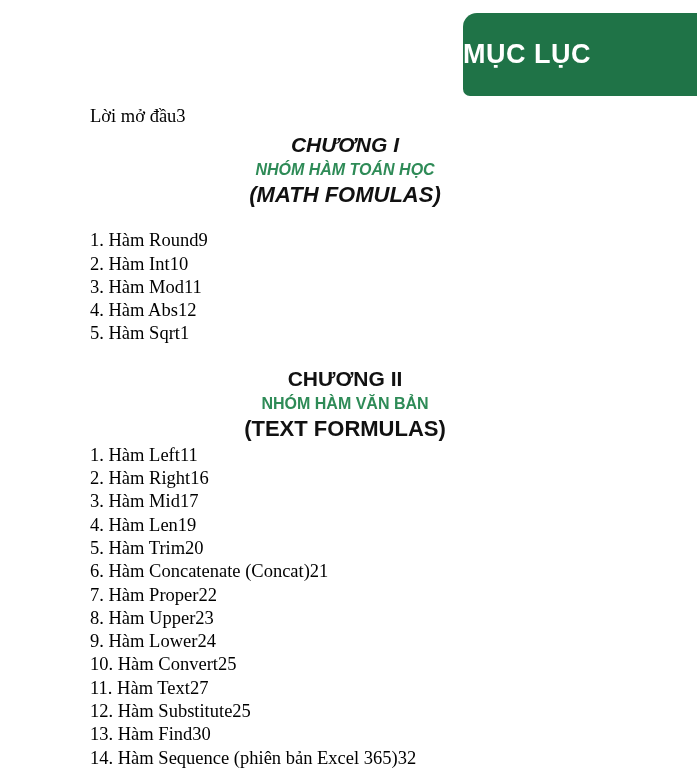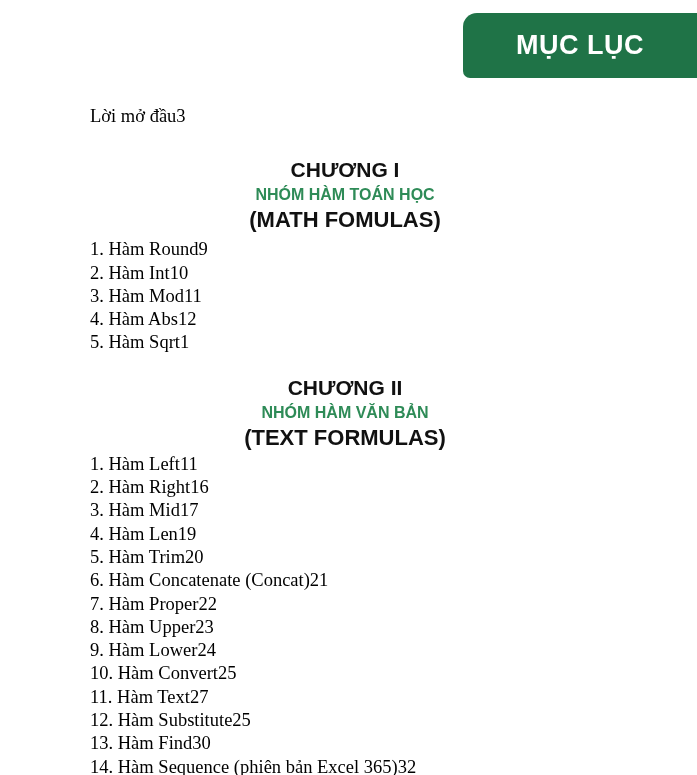--- a/index.html
+++ b/index.html
@@ -10,24 +10,24 @@
   .page{
     position:relative;
     width:697px;height:775px;
     background:#ffffff;
     overflow:hidden;
     font-family:"Liberation Serif","DejaVu Serif",serif;
     color:#000;
   }
   .banner{
     position:absolute;
-    top:13px;left:463px;right:0;height:65px;
+    top:13px;left:463px;right:0;height:83px;
     background:var(--banner-green);
     border-radius:14px 0 0 7px;
-    display:flex;align-items:center;justify-content:center;
+    display:flex;align-items:center;
   }
   .banner-title{
     color:#ffffff;
     font-family:"Liberation Sans","DejaVu Sans",sans-serif;
     font-weight:bold;
     font-size:27px;
     letter-spacing:0.5px;
     white-space:nowrap;
   }
   .content{
@@ -44,27 +44,27 @@
     white-space:nowrap;
   }
   .toc-row .label{text-align:left;}
   .toc-row .page-num{text-align:right;}
   .intro-row{margin-top:105px;}
   .chapter-head{
     text-align:center;
     font-family:"Liberation Sans","DejaVu Sans",sans-serif;
     font-weight:bold;
   }
-  .ch1-head{margin-top:30px;}
+  .ch1-head{margin-top:5px;font-style:italic;}
   .ch2-head{margin-top:21px;}
   .ch-title{font-size:21px;line-height:24px;color:#111;}
   .ch-sub-vi{font-size:16px;line-height:25px;color:var(--heading-green);}
   .ch-sub-en{font-size:22px;line-height:25px;color:#111;}
   .toc-list{display:block;}
-  .ch1-list{margin-top:6px;}
+  .ch1-list{margin-top:22px;}
   .ch2-list{margin-top:3px;}
 </style>
 </head>
 <body>
 
 <div class="page">
 
   <div class="banner">
     <span class="banner-title">MỤC LỤC</span>
   </div>

